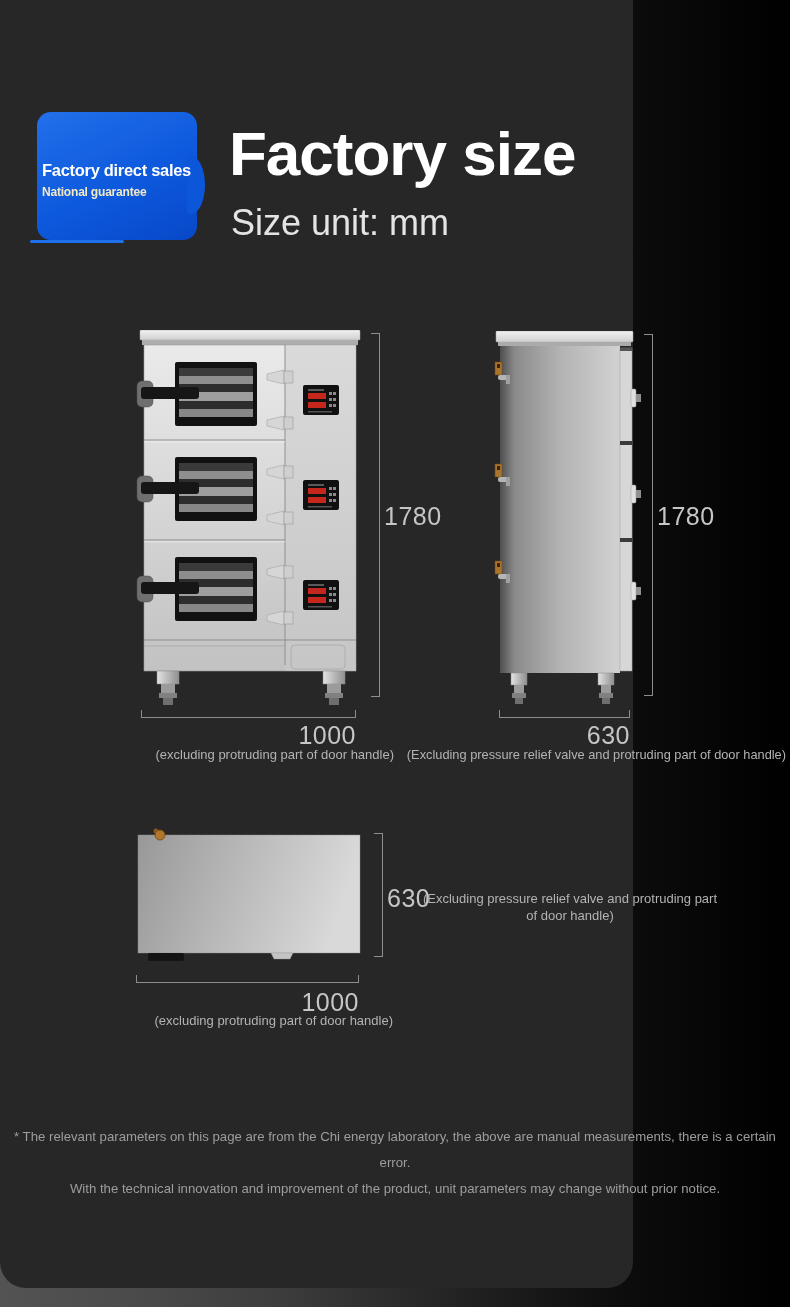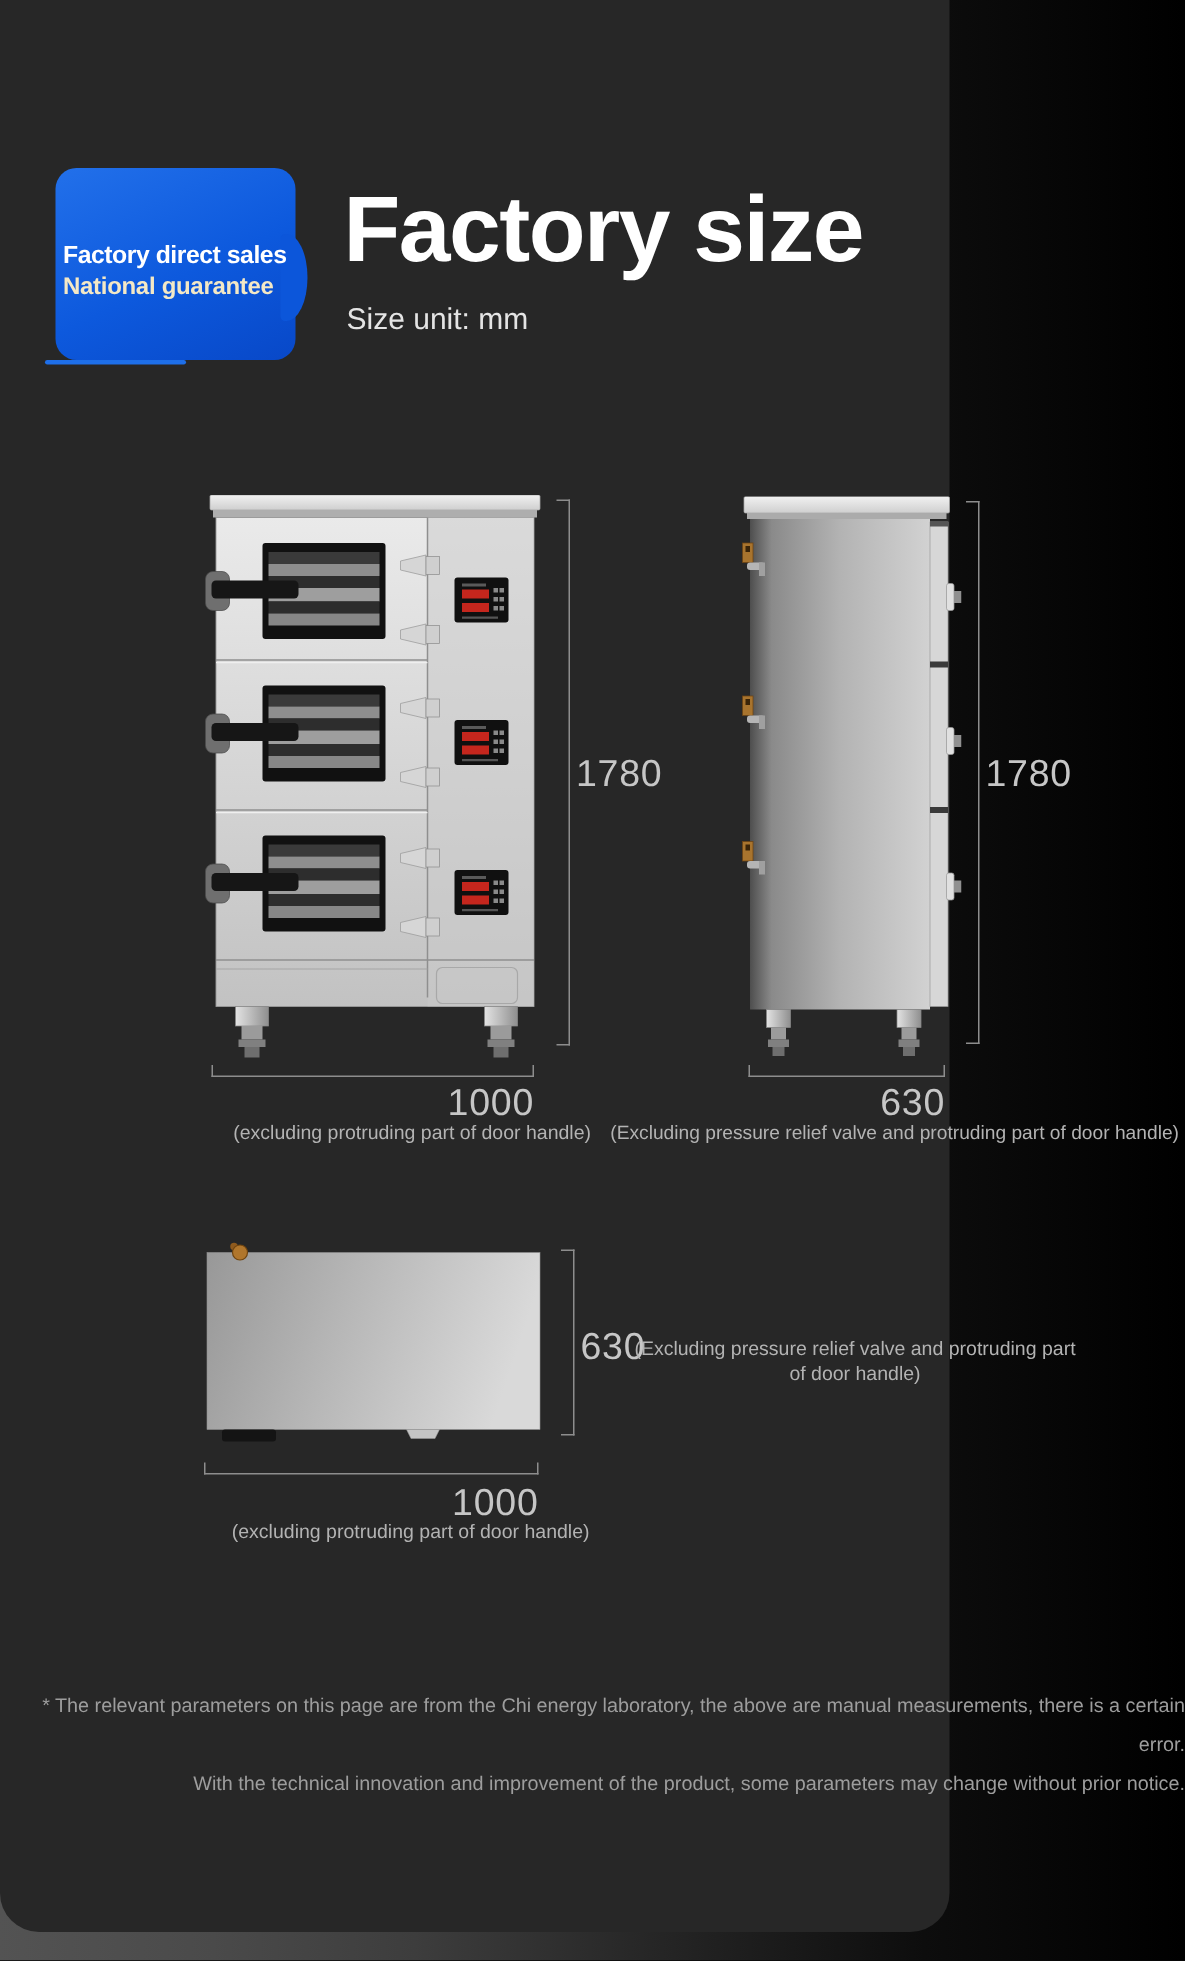--- a/index.html
+++ b/index.html
@@ -21,42 +21,42 @@
     background:linear-gradient(155deg,#2270ea 0%,#0d59dd 55%,#0848c8 100%);
     border-radius:14px; display:flex; flex-direction:column; justify-content:center;
     padding:10px 4px 0 5px; z-index:2;
   }
   .badge::after {
     content:""; position:absolute; right:-8px; top:44px; width:18px; height:58px;
     background:#0c56da; border-radius:3px 14px 14px 3px / 3px 29px 29px 3px;
     z-index:-1;
   }
   .badge-line1 { color:#ffffff; font-weight:700; font-size:16.5px; letter-spacing:-0.3px; line-height:22px; }
-  .badge-line2 { color:#f3e8c6; font-weight:700; font-size:16px; letter-spacing:-0.2px; line-height:22px; }
+  .badge-line2 { color:#f3e8c6; font-weight:700; font-size:12px; letter-spacing:-0.2px; line-height:22px; }
   .badge-underline { position:absolute; left:30px; top:240px; width:94px; height:3px; background:#1e6fe9; border-radius:2px; }
   .page-title {
     position:absolute; left:229px; top:114px; color:#ffffff;
     font-size:62px; font-weight:700; letter-spacing:-1px; line-height:80px;
   }
   .page-subtitle {
     position:absolute; left:231px; top:202px; color:#e4e4e4;
-    font-size:20px; font-weight:400; letter-spacing:0px;
+    font-size:36px; font-weight:400; letter-spacing:0px;
   }
 
   
   .dim-v { position:absolute; width:9px; border-top:1px solid #8d8d8d; border-right:1px solid #8d8d8d; border-bottom:1px solid #8d8d8d; }
   .dim-h { position:absolute; height:8px; border-left:1px solid #8d8d8d; border-right:1px solid #8d8d8d; border-bottom:1px solid #8d8d8d; }
   .dim-label { position:absolute; color:#c6c6c6; font-size:25px; font-weight:400; letter-spacing:0.5px; }
   .dim-label.centered { text-align:right; }
   .fig-caption { position:absolute; color:#b3b3b3; font-size:13px; text-align:center; line-height:17px; }
   .nowrap { white-space:nowrap;text-align:right; }
 
   
   .disclaimer { position:absolute; left:0; top:1124px; width:790px; text-align:center; color:#9d9d9d; font-size:13.2px; }
-  .disclaimer p { line-height:26px;text-align:right; }
+  .disclaimer p { line-height:26px; }
 
   svg { display:block; }
 </style>
 </head>
 <body>
 
 <div id="canvas">
   <div id="card">
 
     <div class="badge">
@@ -314,17 +314,17 @@
 
     <div class="dim-v" style="left:374px; top:833px; height:124px;"></div>
     <div class="dim-label" style="left:387px; top:884px;">630</div>
     <div class="fig-caption" style="left:420px; top:890px; width:300px;">(Excluding pressure relief valve and protruding part of door handle)</div>
     <div class="dim-h" style="left:136px; top:975px; width:223px;"></div>
     <div class="dim-label centered" style="left:136px; top:988px; width:223px;">1000</div>
     <div class="fig-caption nowrap" style="left:103px; top:1012px; width:290px;">(excluding protruding part of door handle)</div>
 
     <div class="disclaimer">
       <p>* The relevant parameters on this page are from the Chi energy laboratory, the above are manual measurements, there is a certain error.</p>
-      <p>With the technical innovation and improvement of the product, some parameters may change without prior notice.</p>
+      <p>With the technical innovation and improvement of the product, unit parameters may change without prior notice.</p>
     </div>
 
   </div>
 </div>
 
 </body></html>

